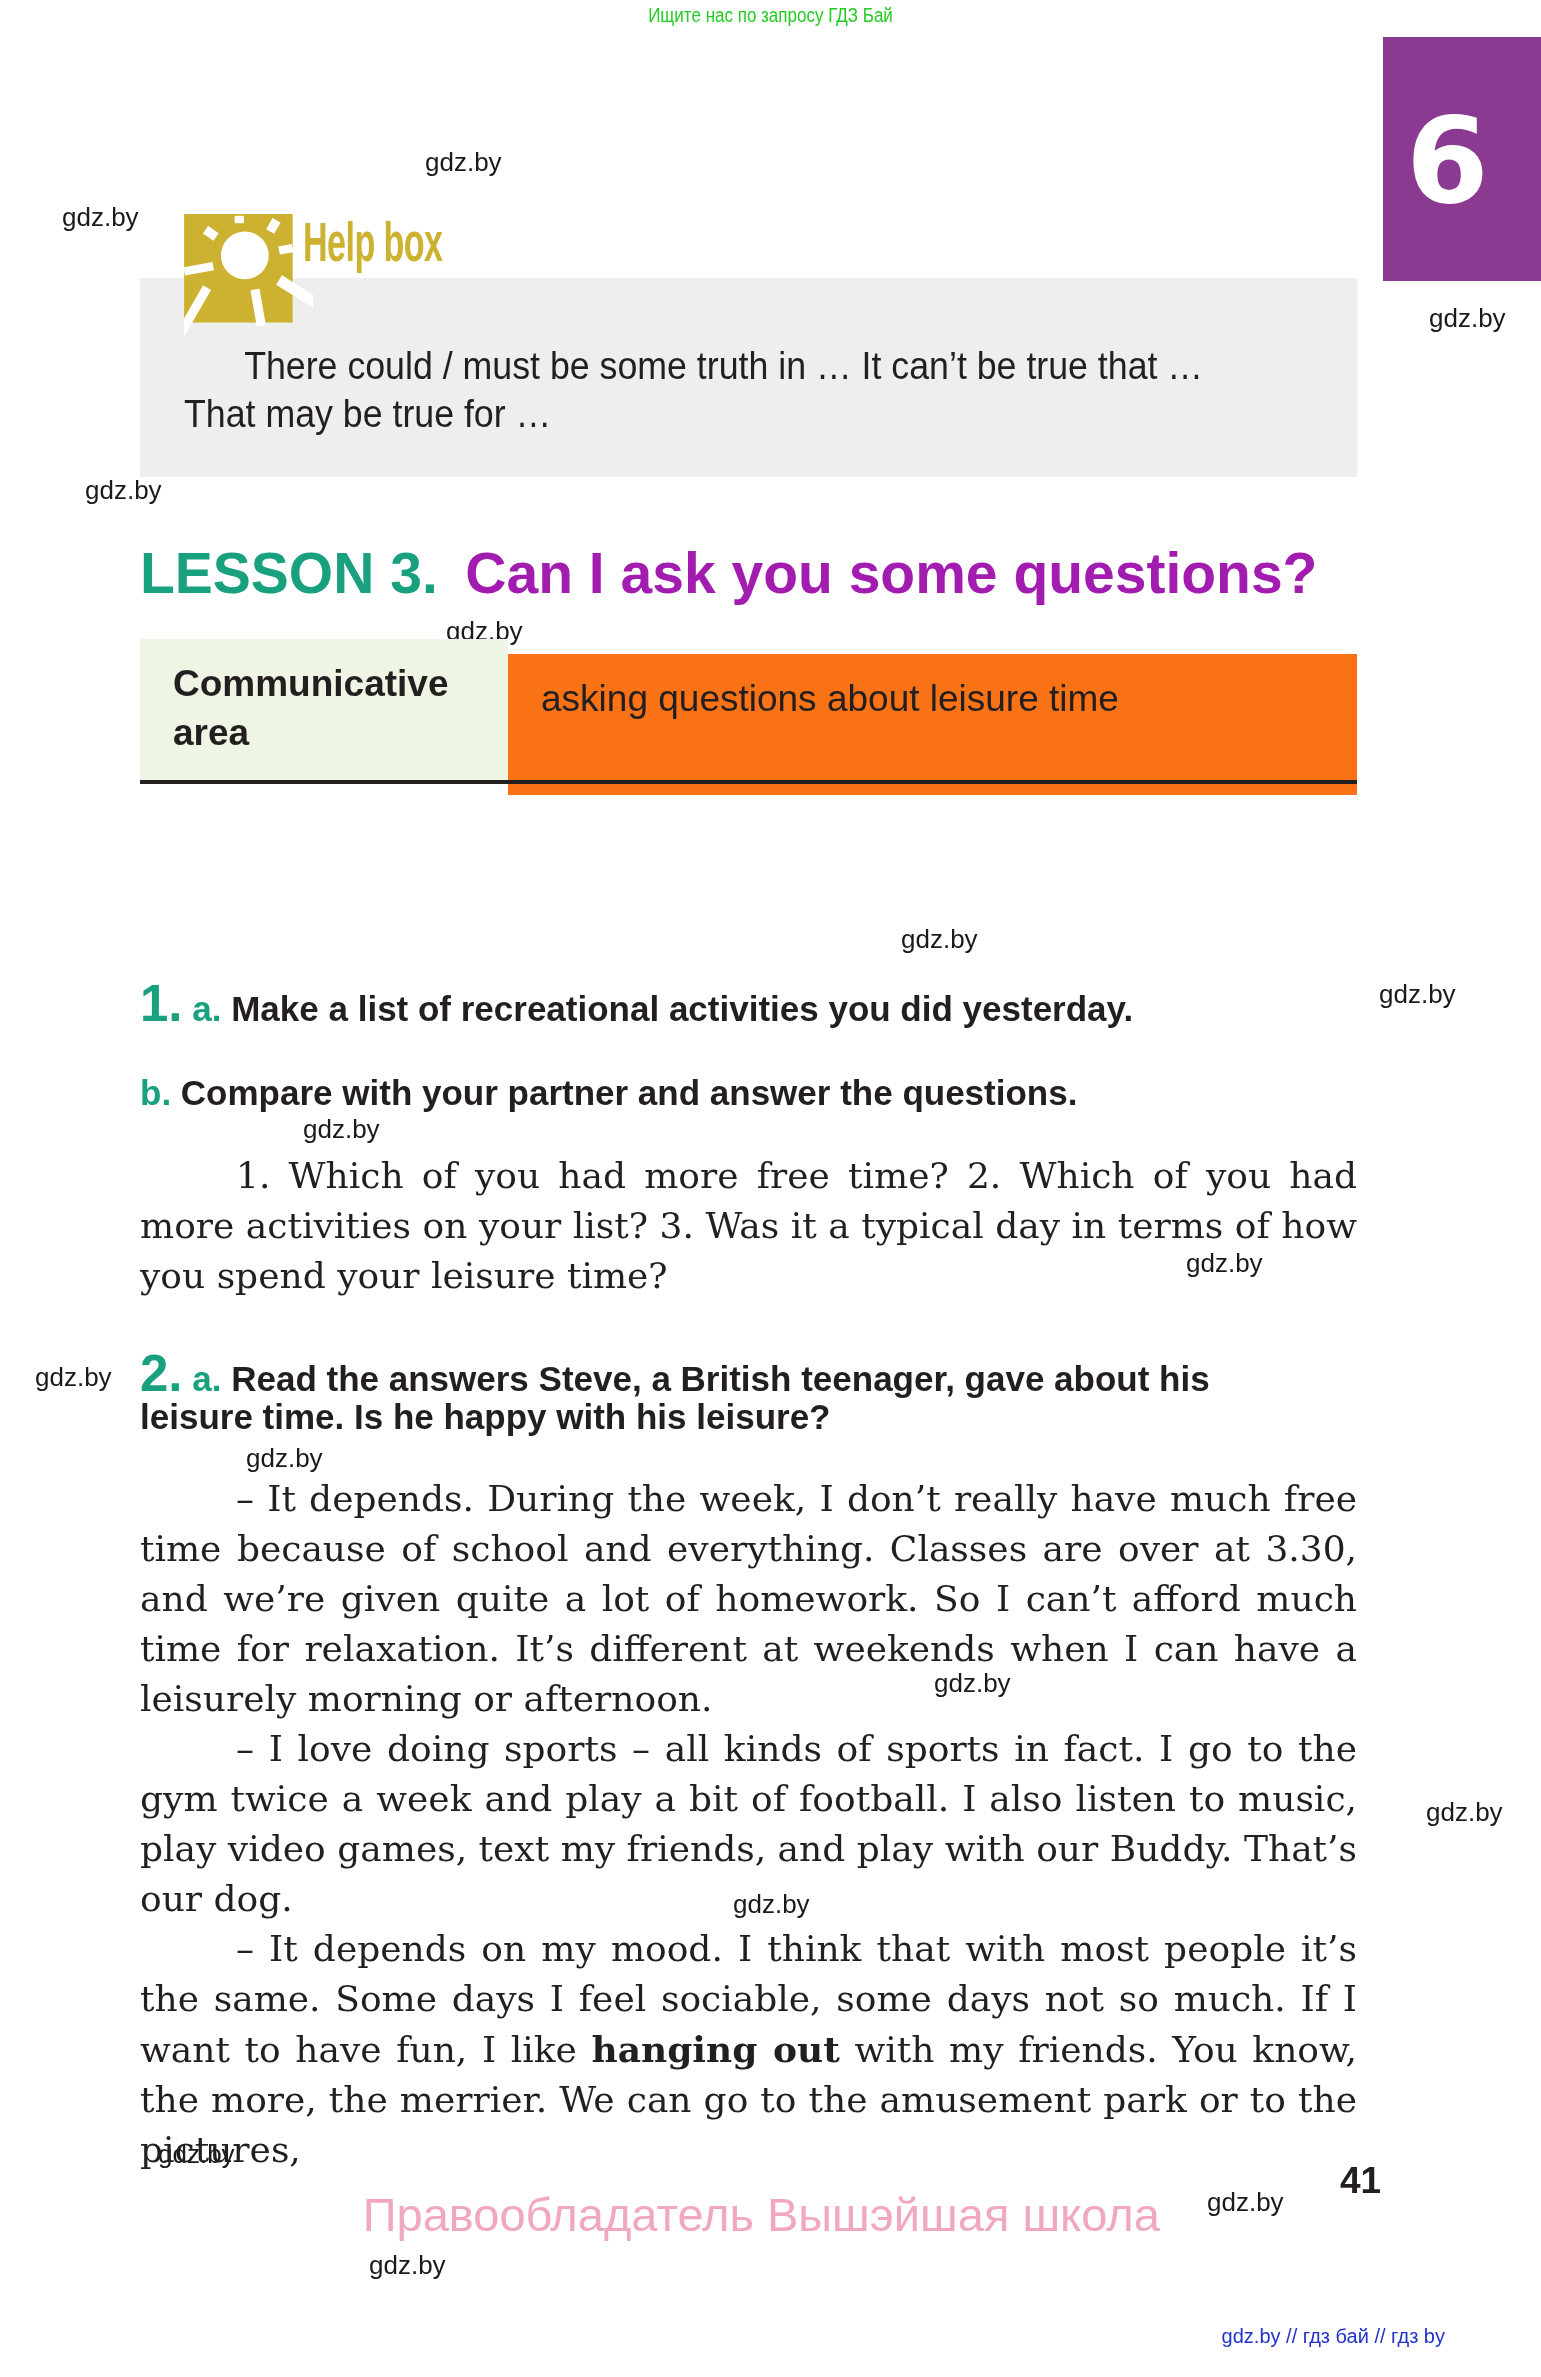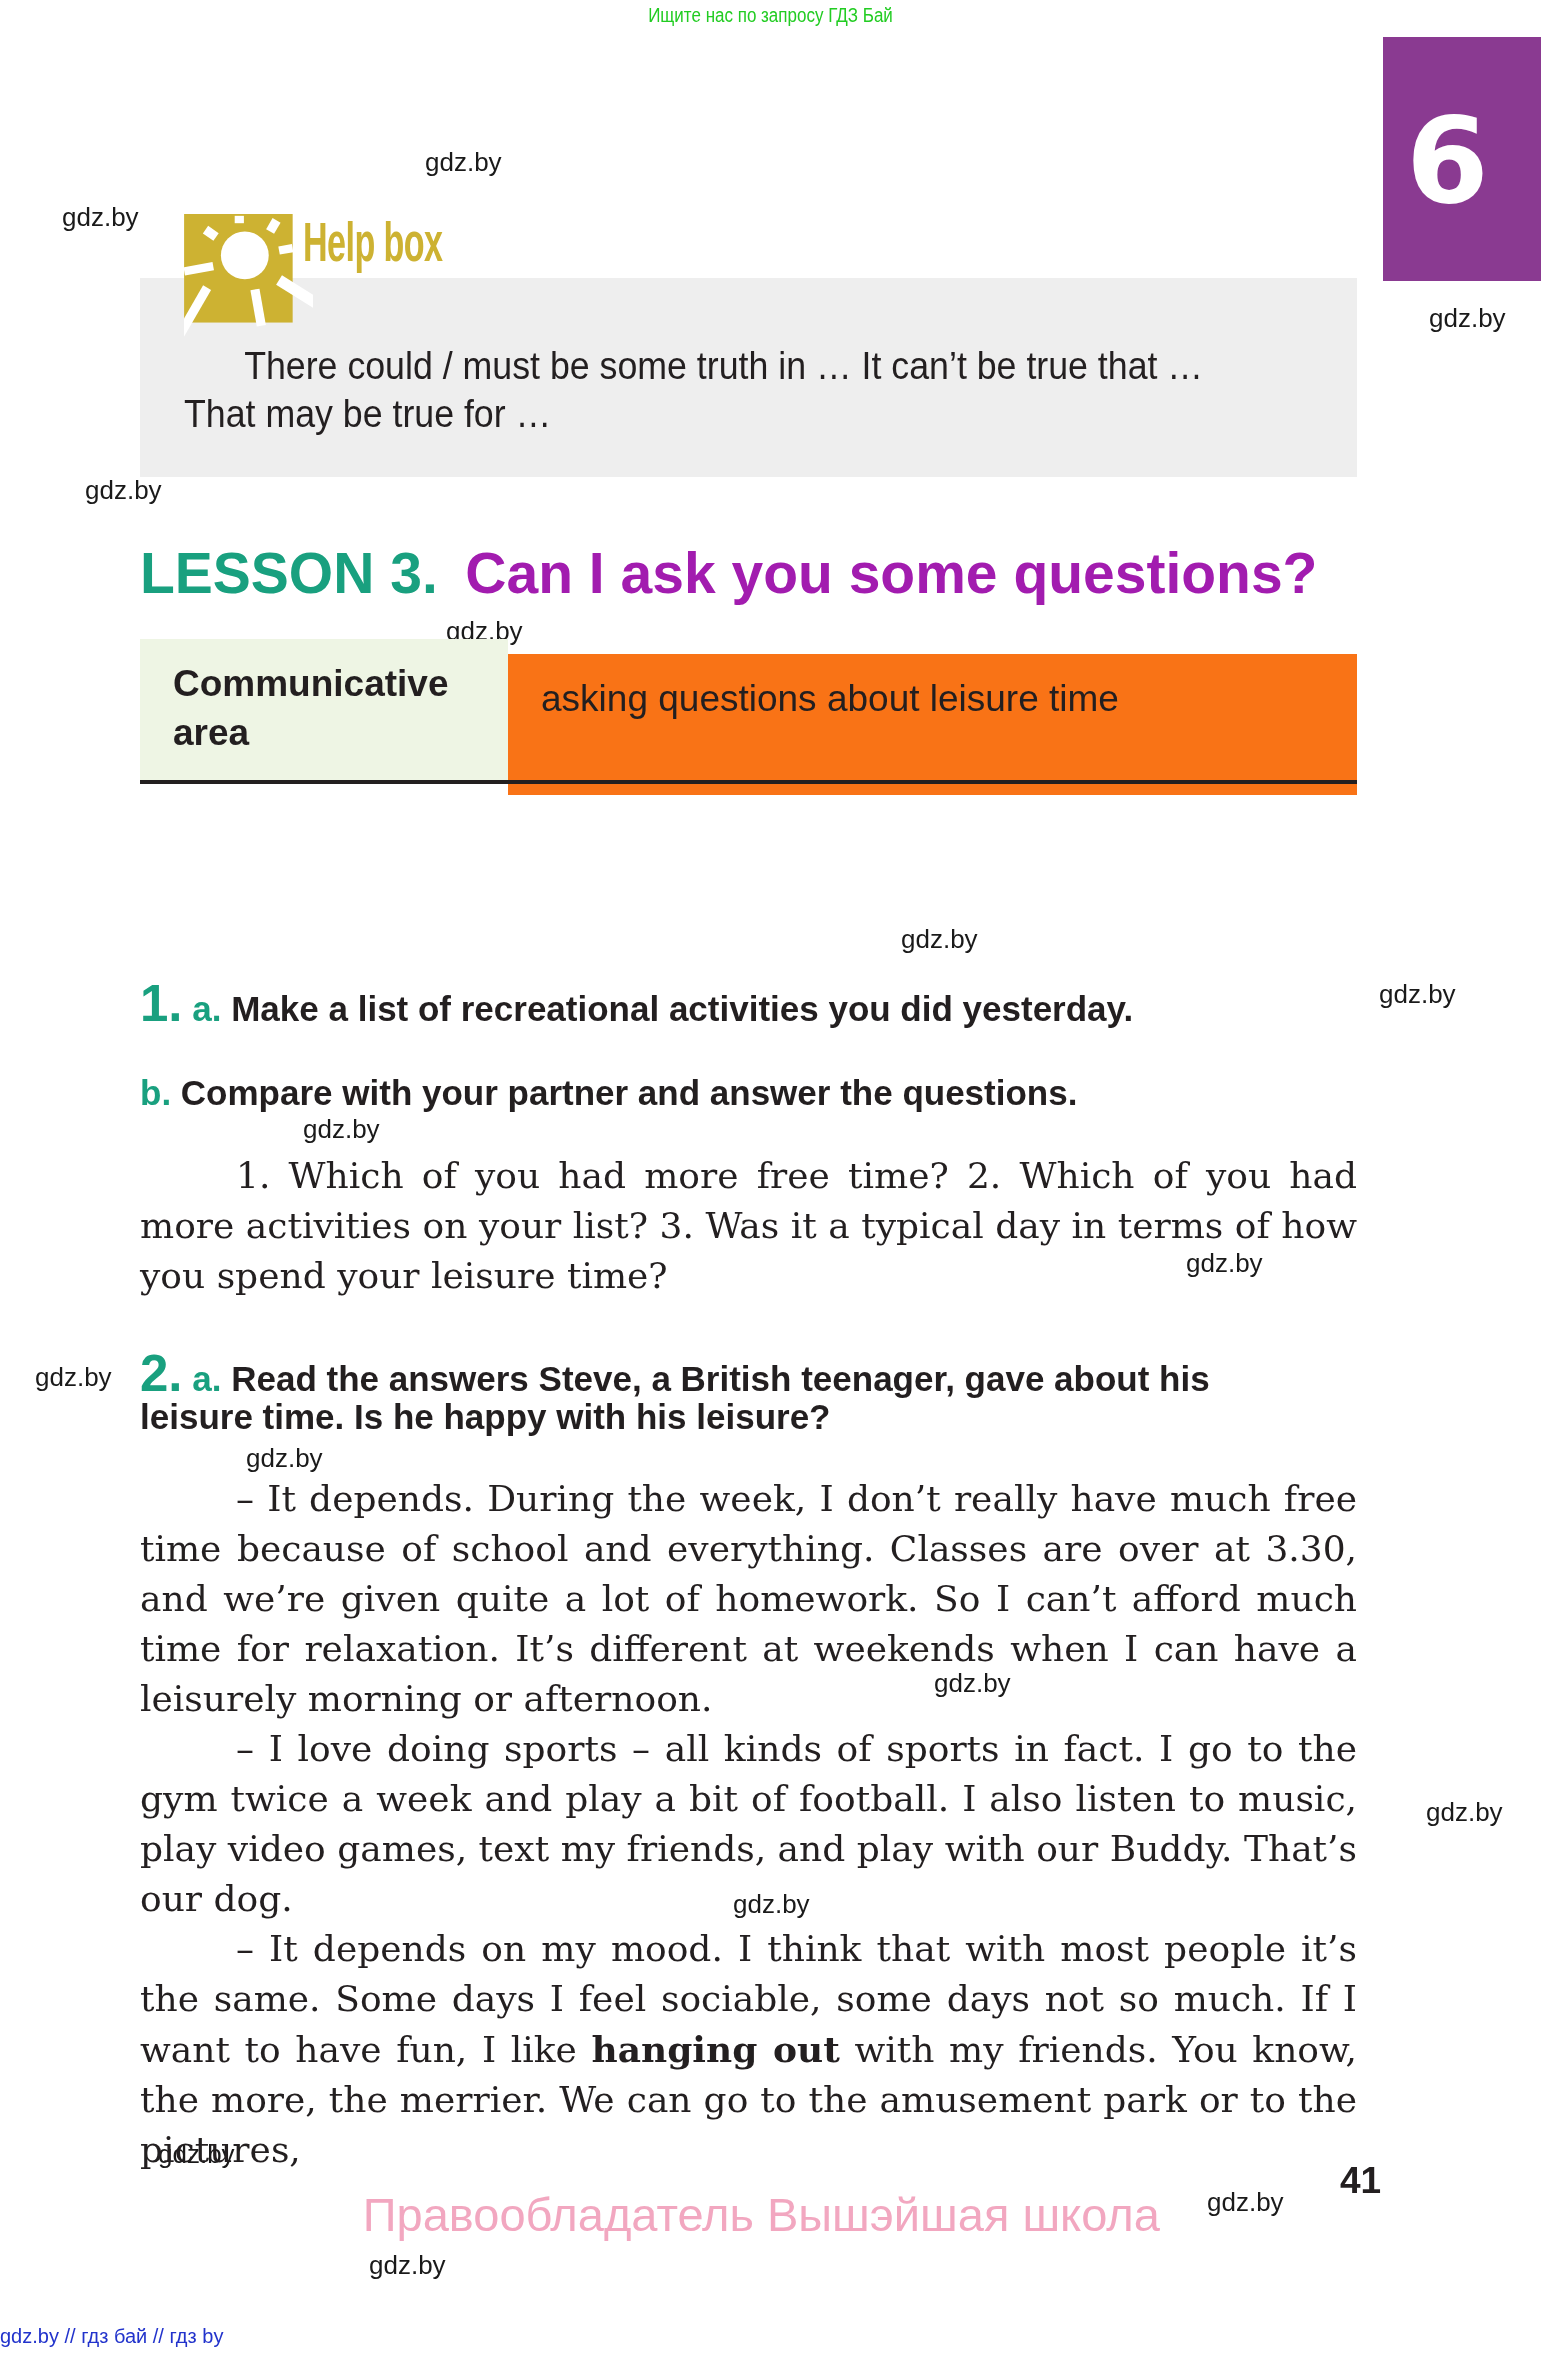--- a/index.html
+++ b/index.html
@@ -34,21 +34,21 @@
   .cell-r .t { position:absolute; left:33px; top:20px; width:783px; font-size:37px; line-height:49px; text-align:justify; }
   .ex-num { color:#19a07f; font-weight:bold; }
   .ex-line { font-size:35px; font-weight:bold; white-space:nowrap; }
   .ex-num-big { font-size:51px; }
   .letter { color:#19a07f; font-weight:bold; }
   .serif-p { font-family:"DejaVu Serif", serif; font-size:36px; line-height:50px; color:#231f20;
              width:1217px; text-align:justify; }
   .serif-p p { margin:0; text-indent:96px; text-align-last:auto; }
   .pink { color:#f2a7c0; font-size:47px; left:0; width:1541px; top:2187px; }
   .page-num { left:1340px; top:2160px; font-size:37px; font-weight:bold; }
-  .bottom-links { top:2325px; left:0; width:1445px; text-align:left; color:#2233cc; font-size:20px; }
+  .bottom-links { top:2325px; left:0; width:1445px; text-align:right; color:#2233cc; font-size:20px; }
 </style>
 </head>
 <body>
 
 <div class="abs top-banner">Ищите нас по запросу ГДЗ Бай</div>
 
 <div class="abs unit-tab">
   <div class="num">6</div>
 </div>
 

